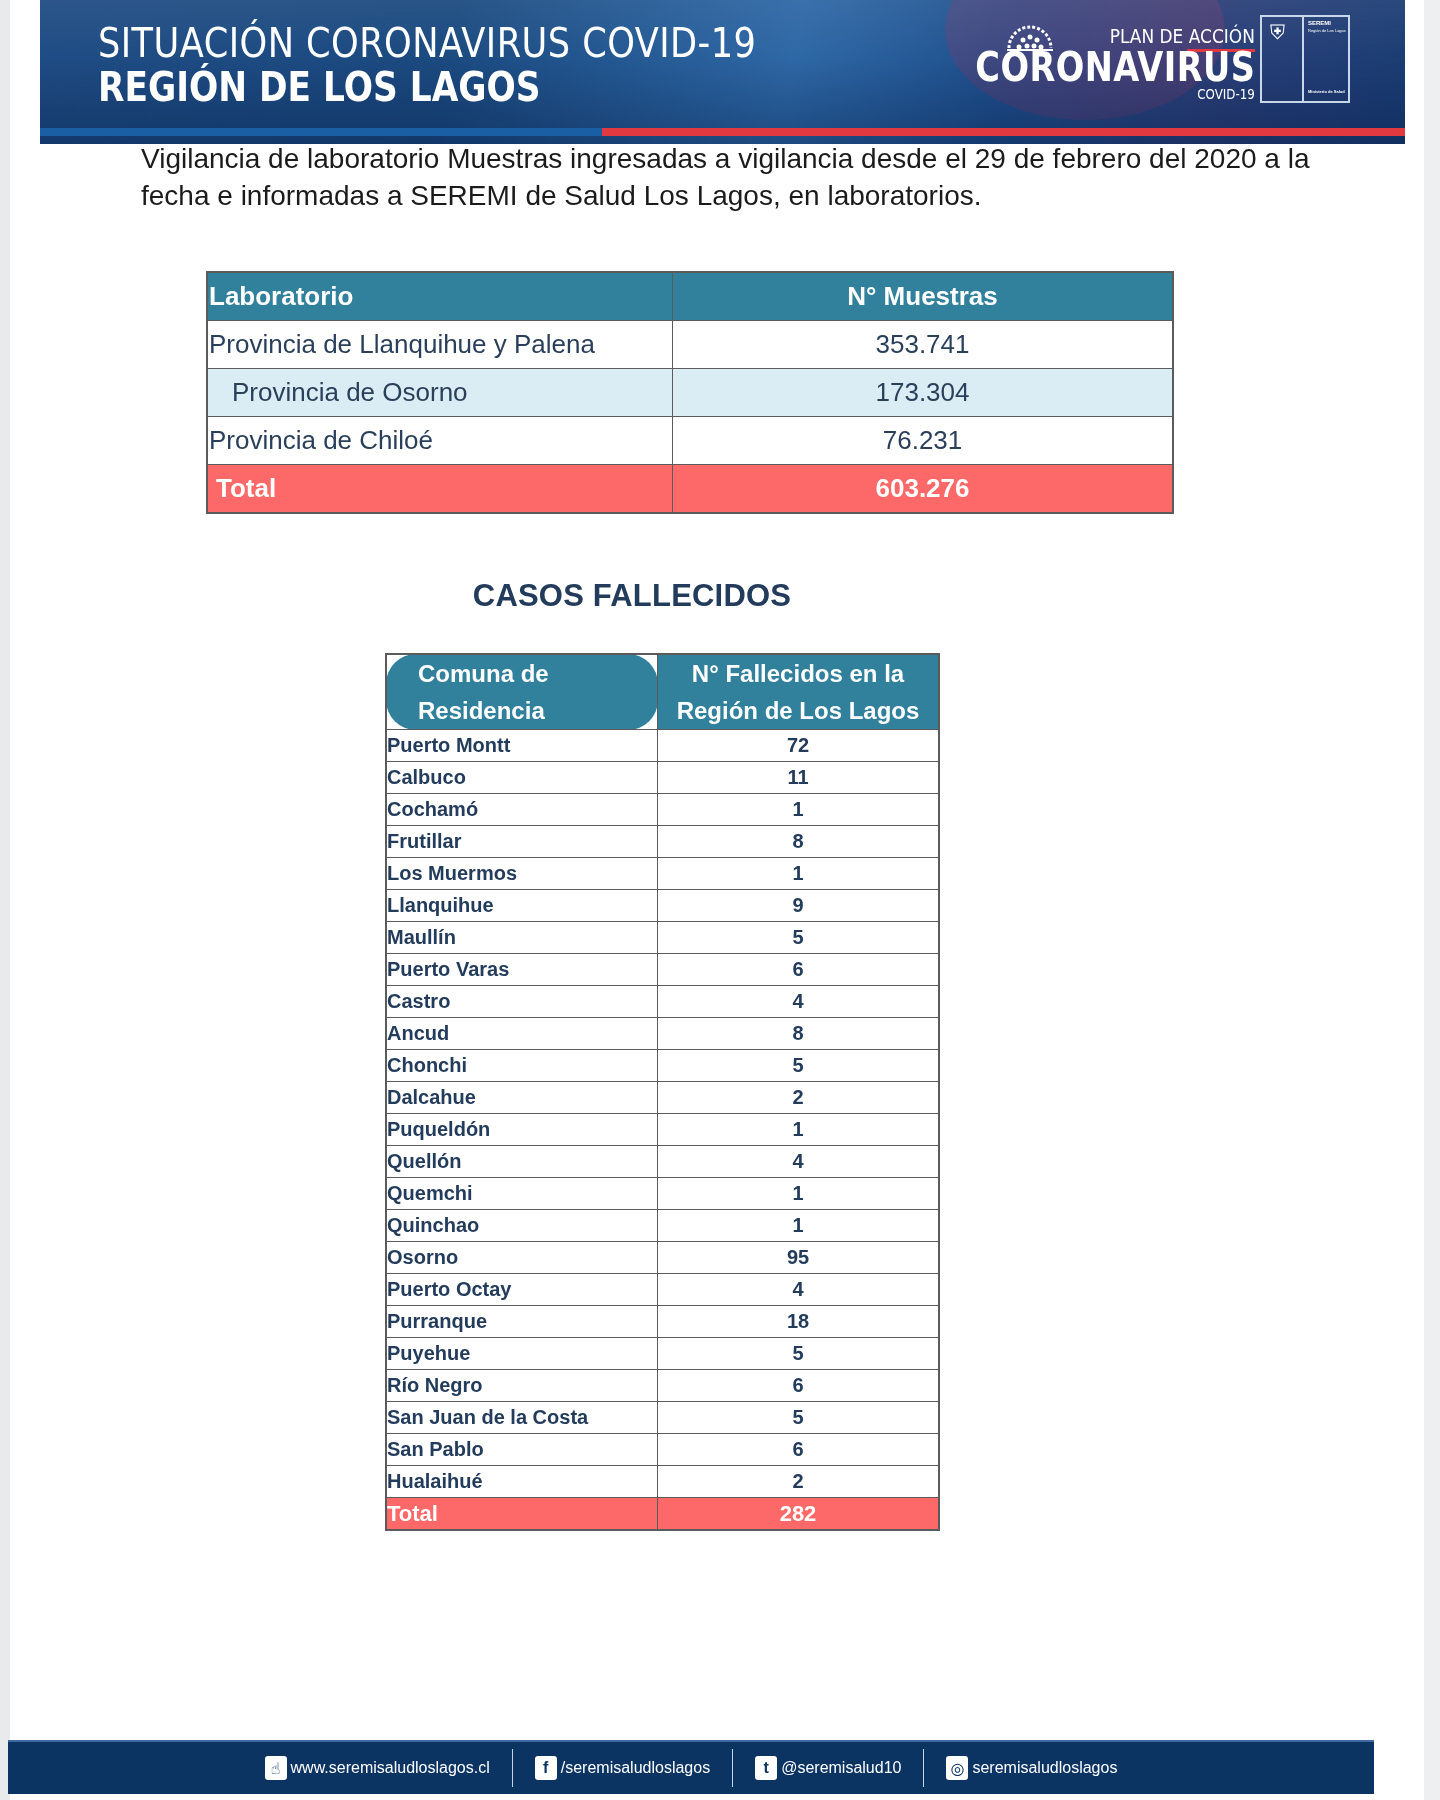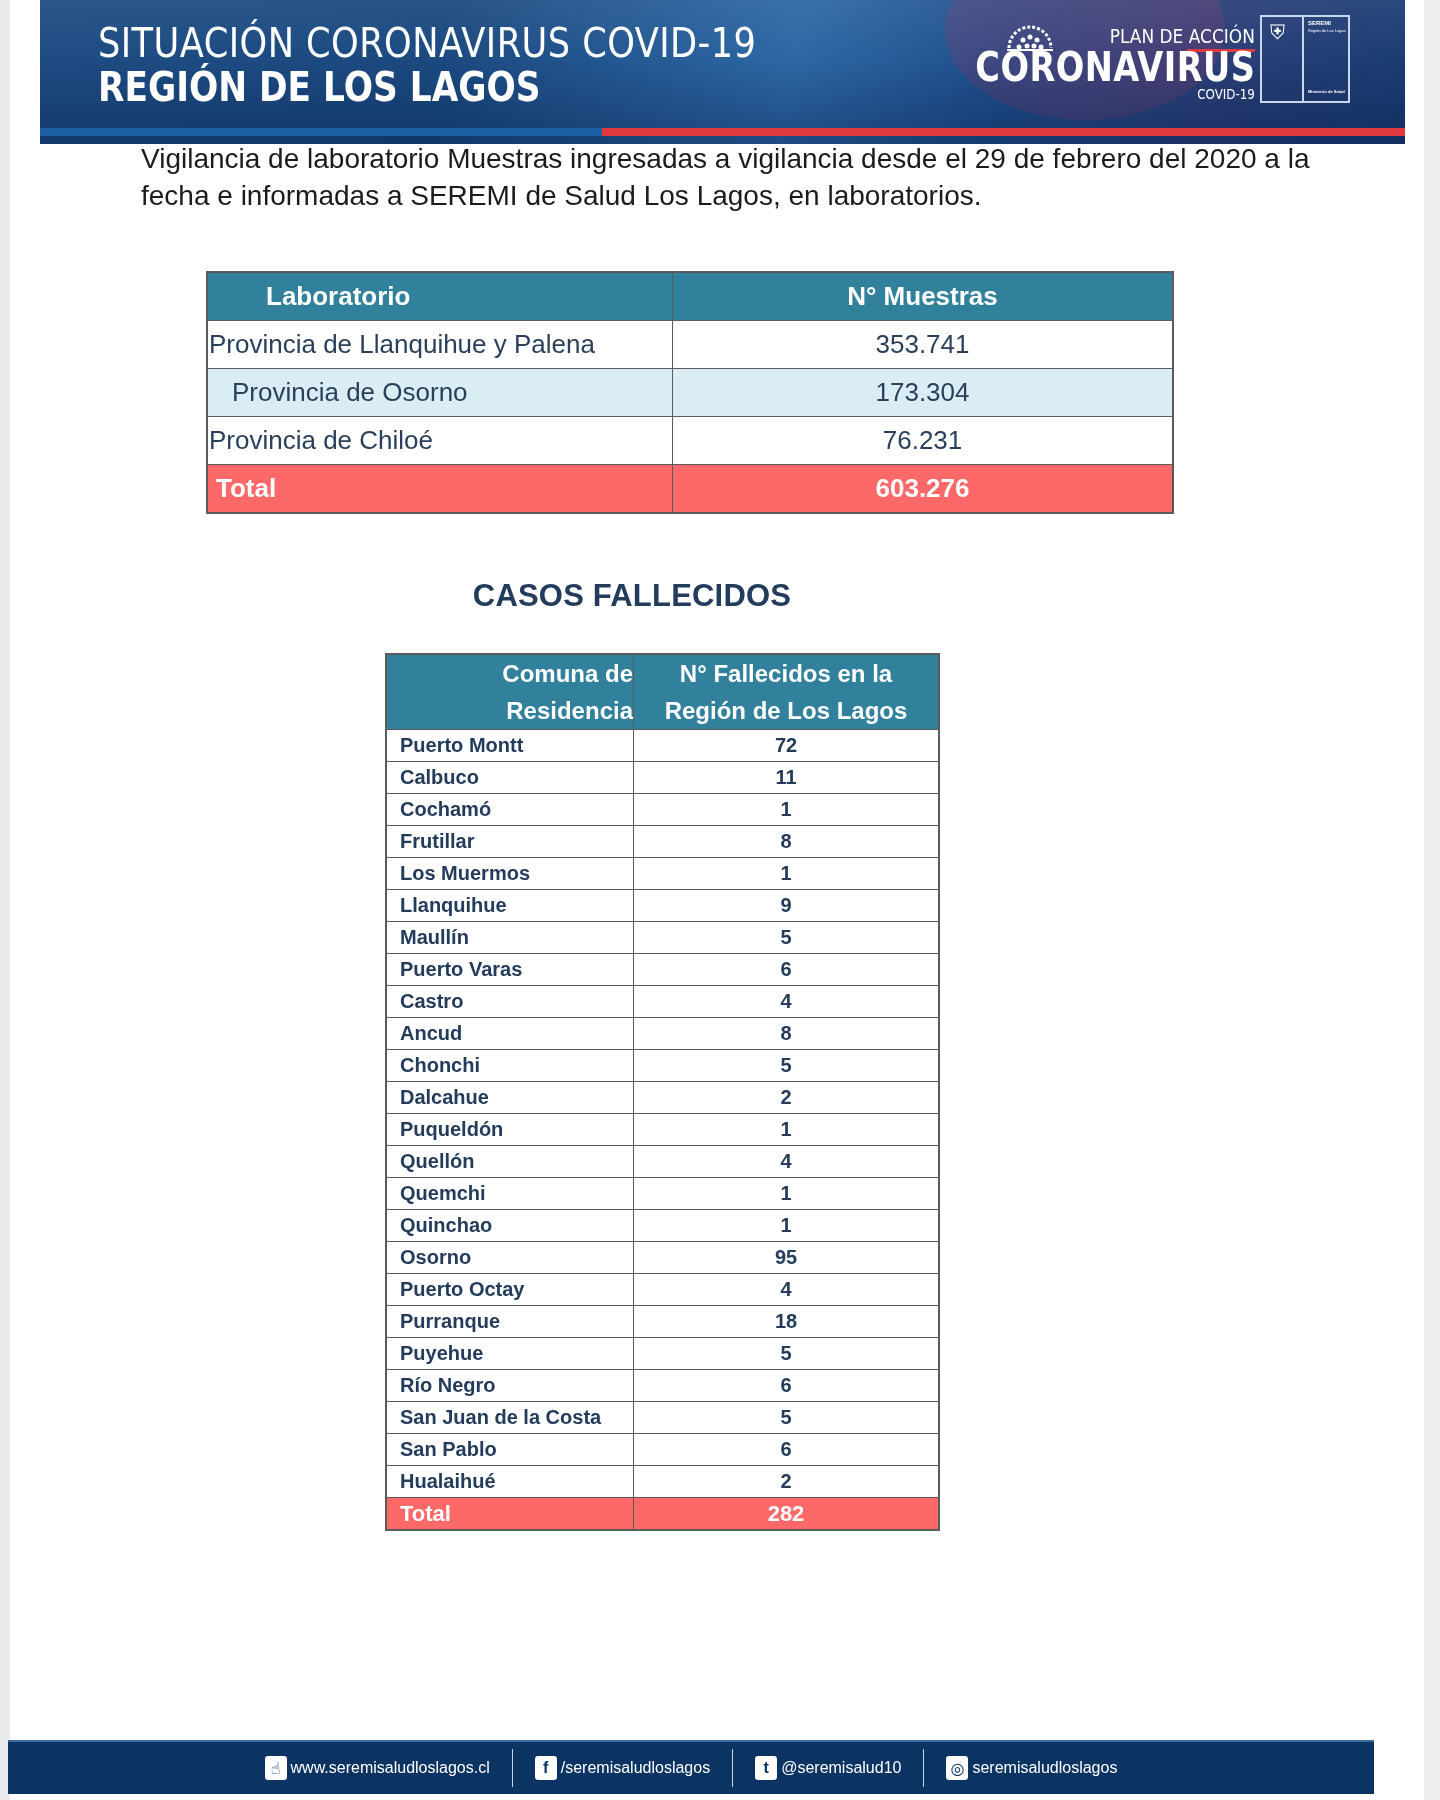--- a/index.html
+++ b/index.html
@@ -75,21 +75,21 @@
   table { border-collapse:collapse; }
   .lab-table {
     position:absolute; left:206px; top:271px; width:968px;
     border:2px solid #5b5b5b;
   }
   .lab-table td, .lab-table th { border:1.5px solid #5b5b5b; height:47px; padding:0; }
   .lab-table th {
     background:#31809c; color:#ffffff; font-size:26px; font-weight:bold; text-align:left;
   }
   .lab-table th.c2 { text-align:center; }
-  .lab-table th span.lbl { padding-left:18px;margin-left:40px; }
+  .lab-table th span.lbl { padding-left:1px; }
   .lab-table td { font-size:26px; color:#2a3f5a; }
   .lab-table td.c1 { width:440px; padding-left:1px; }
   .lab-table td.c2 { text-align:center; font-weight:normal; color:#2a3f5a; }
   .lab-table tr.alt td { background:#daedf5; }
   .lab-table tr.total td { background:#fd6969; color:#ffffff; font-weight:bold; }
   .lab-table tr.total td.c1 { padding-left:8px; }
   .lab-table td.indent { padding-left:24px; }
 
   
   .casos-title {
@@ -99,26 +99,26 @@
 
   
   .deaths-table {
     position:absolute; left:385px; top:653px; width:555px;
     border:2px solid #5b5b5b;
   }
   .deaths-table th {
     background:#31809c; color:#ffffff; font-size:24px; font-weight:bold; height:74px; padding:0;
     border:1.5px solid #5b5b5b; line-height:37px; vertical-align:middle;
   }
-  .deaths-table th.c1 { text-align:right; padding-left:7px; width:239px; }
+  .deaths-table th.c1 { text-align:left; padding-left:31px; width:239px;border-radius:30px; }
   .deaths-table th.c2 { text-align:center; }
   .deaths-table td {
     border:1.5px solid #5b5b5b; height:31px; padding:0; font-size:20px; font-weight:bold; color:#233c5c;
   }
-  .deaths-table td.c1 { padding-left:13px; }
+  .deaths-table td.c1 { }
   .deaths-table td.c2 { text-align:center; }
   .deaths-table tr.total td { background:#fd6969; color:#ffffff; font-size:22px; }
 
   
   .footer {
     position:absolute; left:8px; top:1740px; width:1366px; height:52px; background:#0c3463;
     display:flex; align-items:center; justify-content:center;
     border-top:2px solid #3f6aa0;
   }
   .footer-item { display:flex; align-items:center; color:#ffffff; font-size:16px; padding:0 22px; height:40px; }

